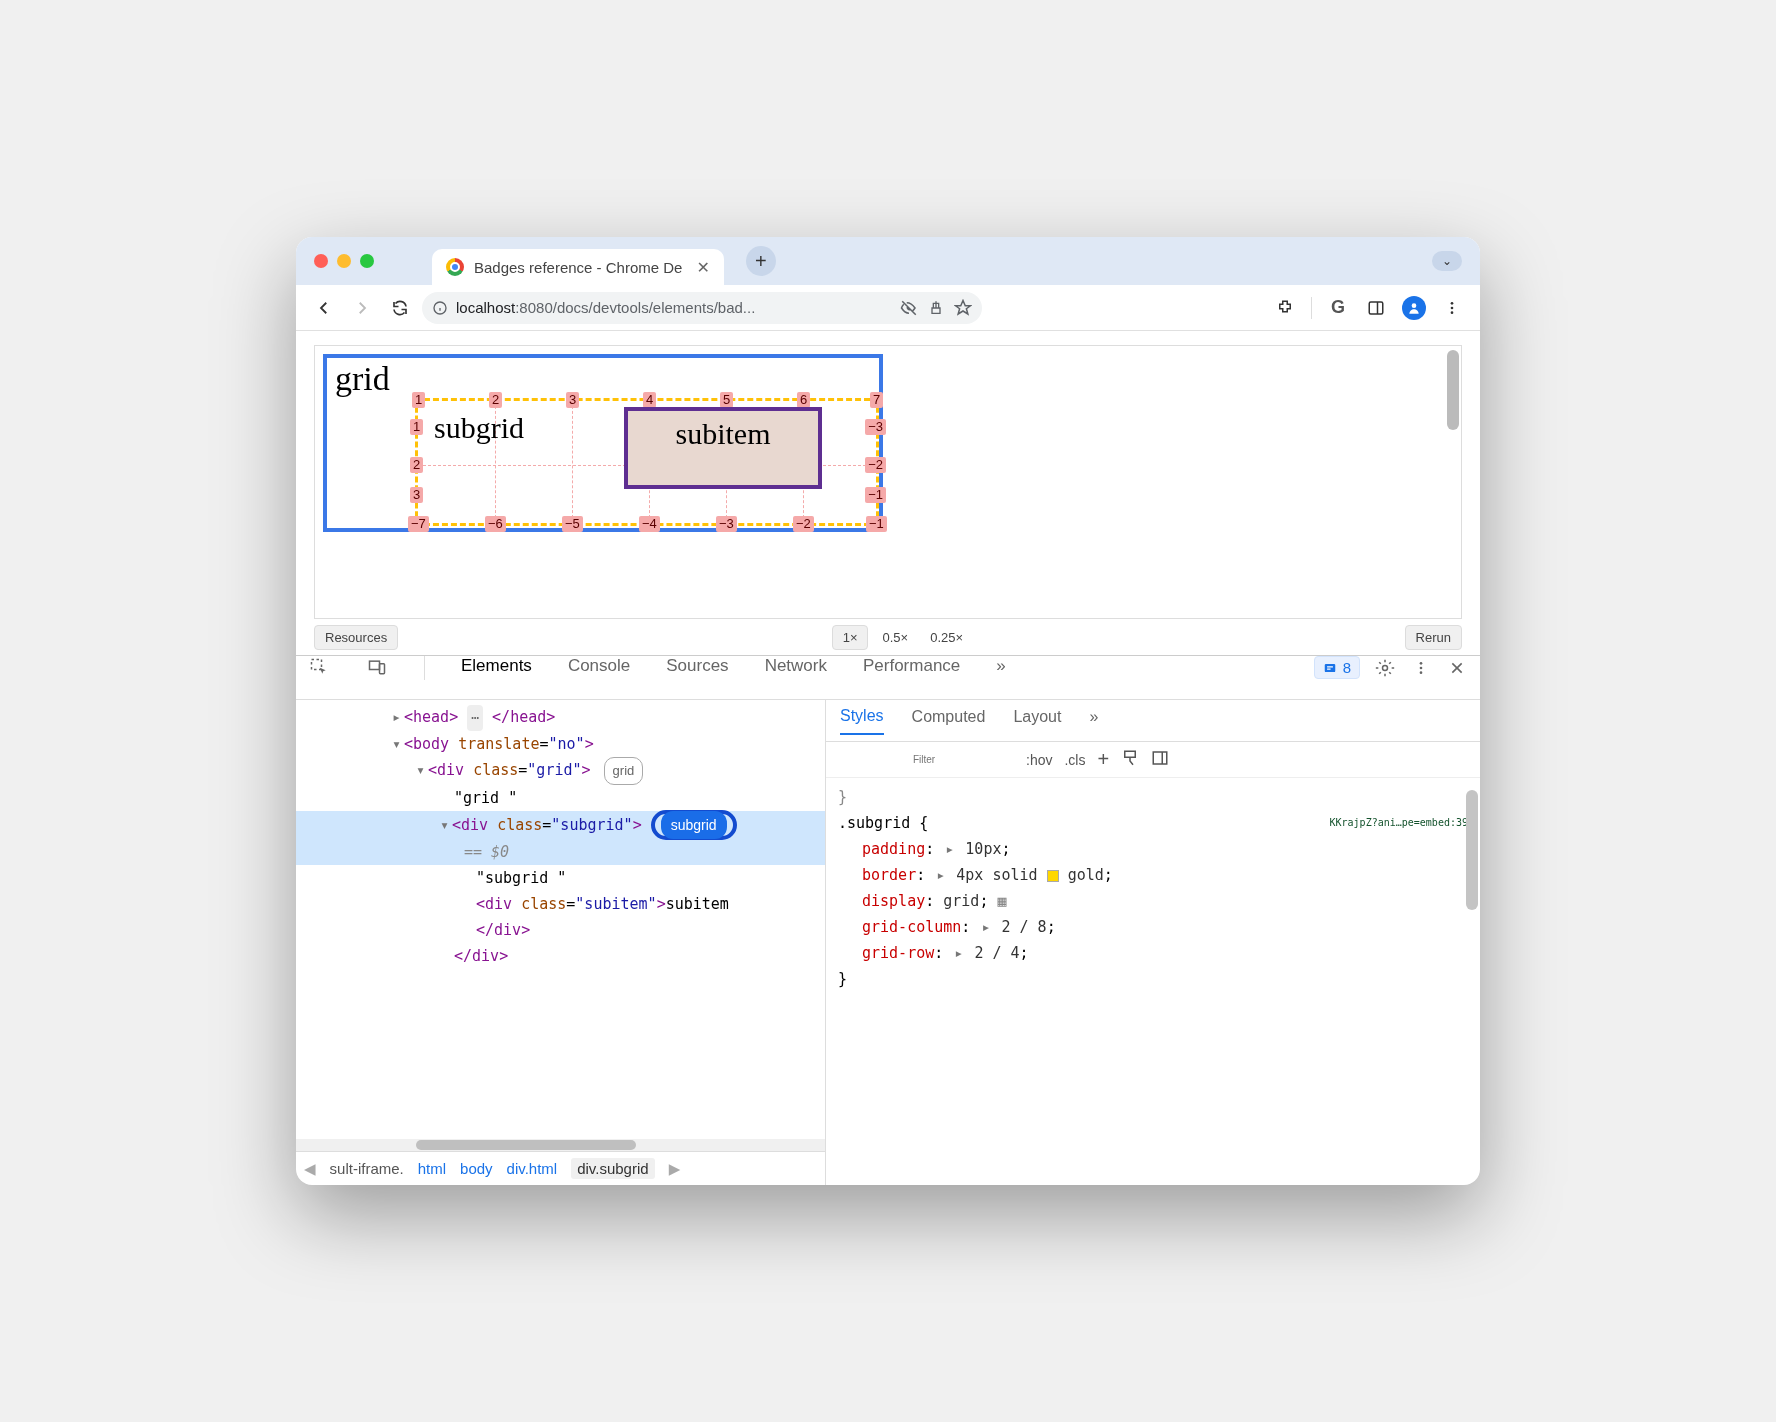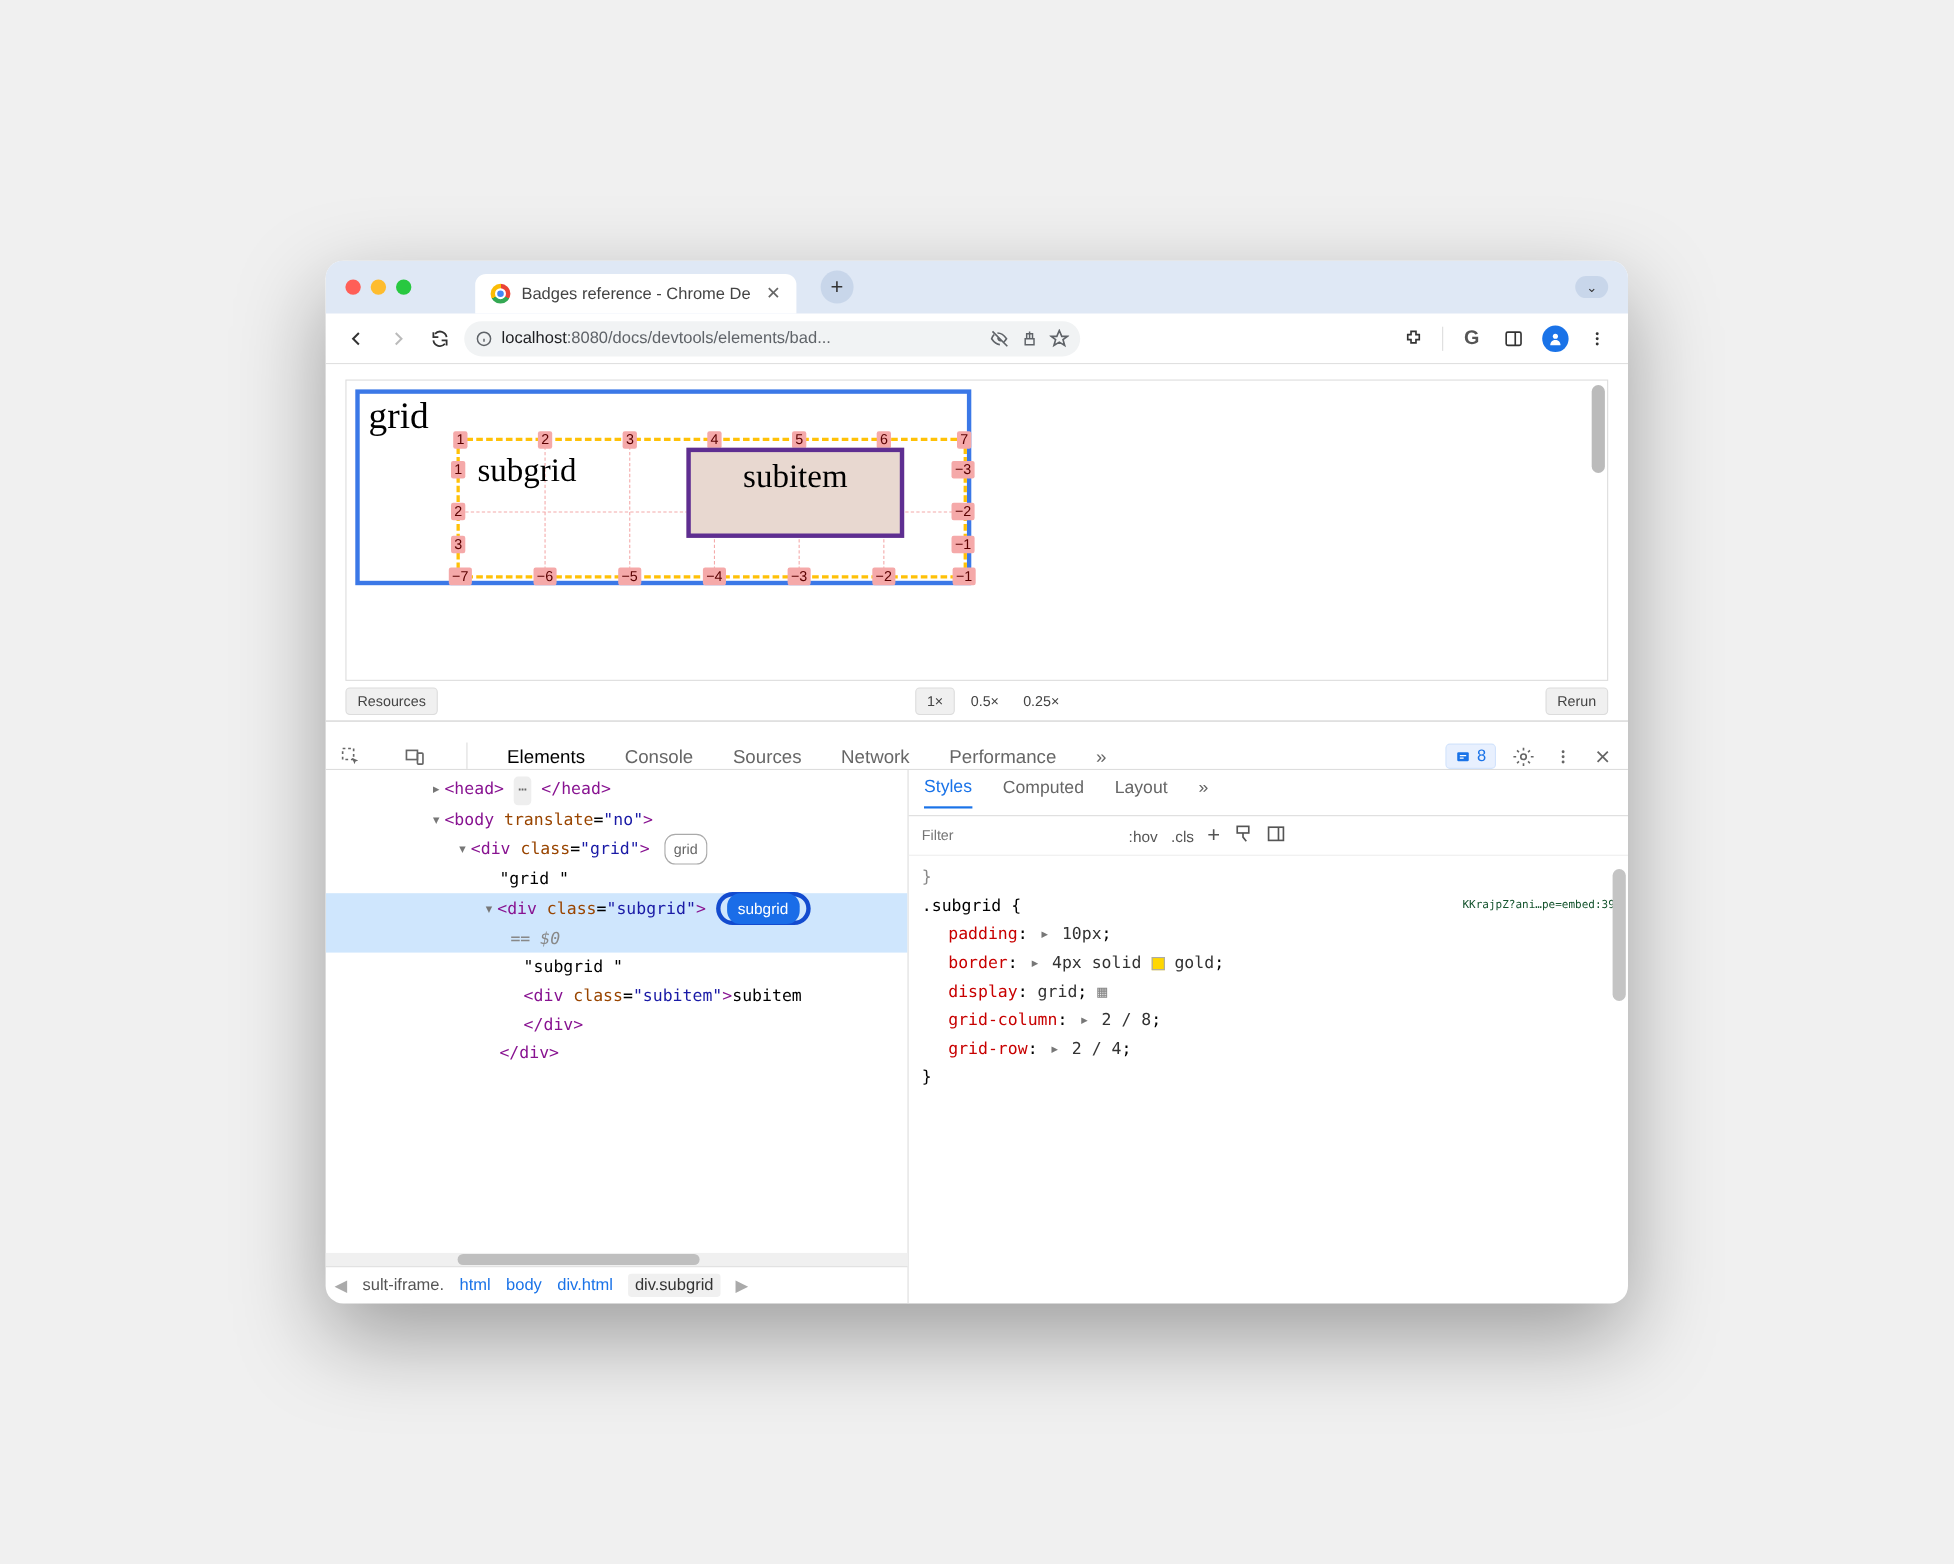--- a/index.html
+++ b/index.html
@@ -171,21 +171,21 @@
 .devtools {
   flex: 1;
   display: flex;
   flex-direction: column;
   border-top: 1px solid #ccc;
   min-height: 0;
 }
 .dt-tabs {
   height: 44px;
   display: flex;
-  align-items: flex-end;
+  align-items: flex-start;
   padding: 0 12px;
   gap: 36px;
   border-bottom: 1px solid #ddd;
 }
 .dt-icon { width: 22px; height: 22px; display:flex; align-items:center; justify-content:center; color:#666; cursor:pointer; }
 .dt-tab { font-size: 17px; color: #666; cursor: pointer; }
 .dt-tab.active { color: #000; font-weight: 500; }
 .dt-tabs-right { margin-left: auto; display: flex; align-items: center; gap: 14px; }
 .issues-badge {
   display: inline-flex; align-items: center; gap: 6px;
@@ -265,21 +265,21 @@
 .st-tabs {
   height: 42px; display: flex; align-items: center; padding: 0 14px; gap: 28px;
   border-bottom: 1px solid #ddd;
 }
 .st-tab { font-size: 16px; color: #666; cursor: pointer; padding-bottom: 8px; }
 .st-tab.active { color: #1a73e8; border-bottom: 2px solid #1a73e8; margin-bottom: -1px; }
 .st-toolbar {
   height: 36px; display: flex; align-items: center; padding: 0 8px; gap: 12px;
   border-bottom: 1px solid #eee;
 }
-.st-filter { flex: 1; border: none; background: transparent; font-size: 13px; color: #737373; padding: 4px; outline: none; max-width: 180px; }
+.st-filter { flex: 1; border: none; background: transparent; font-size: 10px; color: #737373; padding: 4px; outline: none; max-width: 180px; text-align: center; }
 .st-tool { font-size: 14px; color: #555; cursor: pointer; }
 .st-body {
   flex: 1; overflow: auto;
   font-family: Menlo, Consolas, monospace; font-size: 15px; line-height: 26px;
   padding: 6px 12px;
   position: relative;
 }
 .rule-selector { color: #000; }
 .rule-source { float: right; color: #14532d; font-size: 10px; }
 .prop { padding-left: 24px; white-space: nowrap; }

